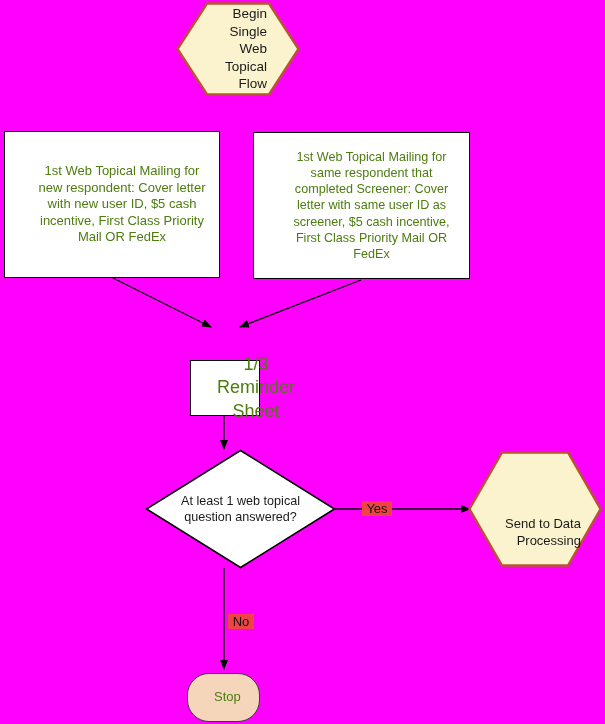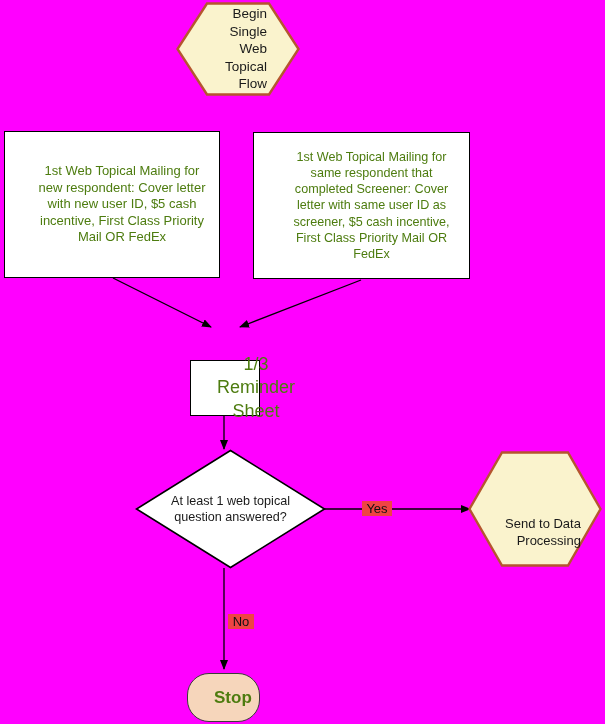--- a/index.html
+++ b/index.html
@@ -146,37 +146,37 @@
   <div class="node rect" style="left:253px; top:132px; width:217px; height:147px; font-size:12.6px;">
     <span class="node-text">1st Web Topical Mailing for same respondent that completed Screener: Cover letter with same user ID as screener, $5 cash incentive,  First Class Priority Mail OR FedEx</span>
   </div>
 
   <div class="node rect" style="left:190px; top:331px; width:70px; height:56px; font-size:18px;margin-top:29px;">
     <span class="node-text">1/3
 Reminder
 Sheet</span>
   </div>
 
-  <div class="diamond-wrap" style="left:135px; top:449px; width:191px; height:120px;">
+  <div class="diamond-wrap" style="left:145px; top:449px; width:191px; height:120px;">
     <svg width="191" height="120" viewBox="0 0 191 120">
       <polygon points="95.5,1.5 189.5,60 95.5,118.5 1.5,60" fill="#ffffff" stroke="#000000" stroke-width="1.6"></polygon>
     </svg>
     <div class="diamond-label" style="font-size:12.6px;">At least 1 web topical
 question answered?</div>
   </div>
 
   <div class="hex-wrap" style="left:468px; top:451px; width:134px; height:116px;">
     <svg width="134" height="116" viewBox="0 0 134 116">
       <polygon points="34,1.5 100,1.5 132.5,58 100,114.5 34,114.5 1.5,58" fill="#faf3cd" stroke="#b5562f" stroke-width="2.4"></polygon>
     </svg>
     <div class="hex-label" style="font-size:13px;margin-top:24px;">Send to Data
 Processing</div>
   </div>
 
-  <div class="node terminator" style="left:187px; top:673px; width:73px; height:49px; font-size:17px;font-weight:bold;">
+  <div class="node terminator" style="left:187px; top:673px; width:73px; height:49px; font-size:13px;">
     <span class="node-text">Stop</span>
   </div>
 
   <div class="edge-label" style="left:362px; top:501px; width:26px;">Yes</div>
 
   <div class="edge-label" style="left:228px; top:614px; width:22px;">No</div>
 
 </div>
 
 </body></html>

